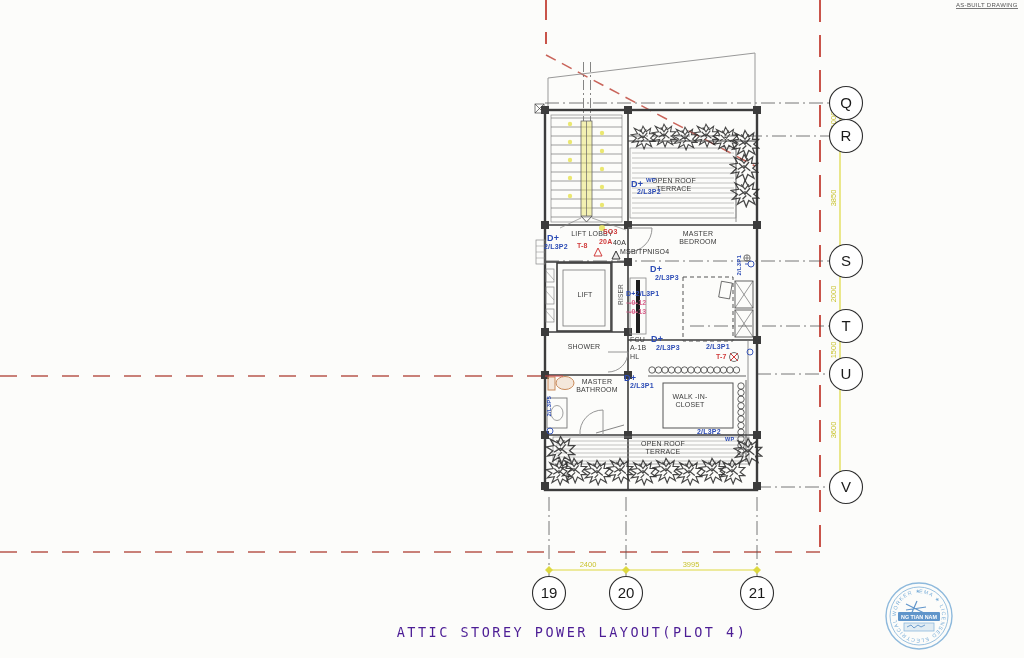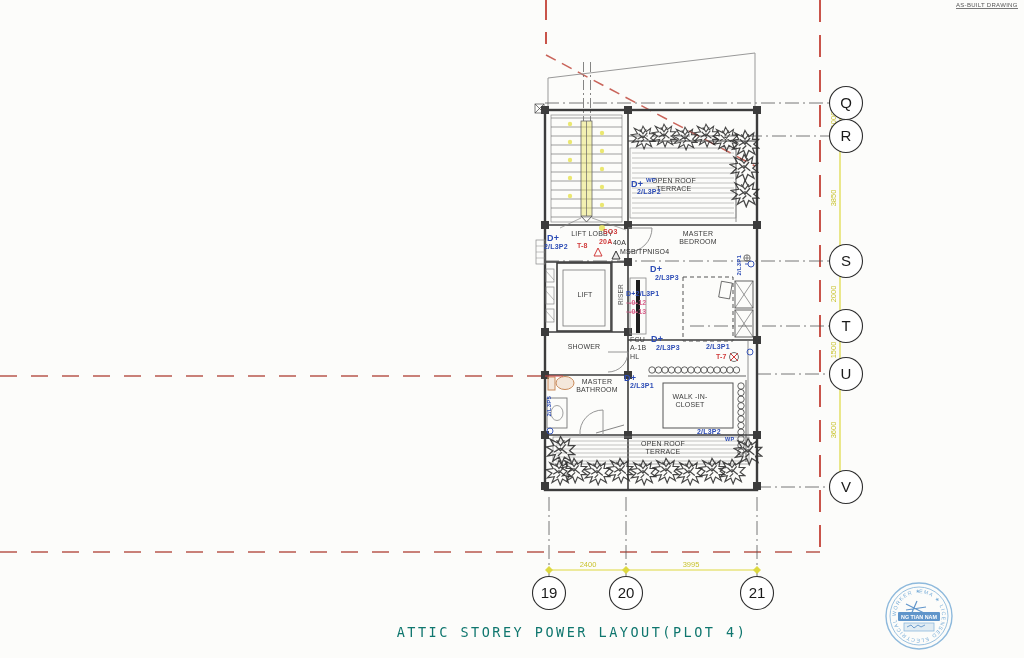--- a/index.html
+++ b/index.html
@@ -11,21 +11,21 @@
   .room{text-align:center;transform:translate(-50%,-50%);}
   .ann{font-size:7px;font-weight:bold;}
   .blue{color:#2b4bb5;}
   .red{color:#d03a3a;}
   .pink{color:#d8608a;}
   .dark{color:#2e2e2e;font-weight:normal;}
   .dplus{font-size:9px;}
   .vert{writing-mode:vertical-rl;transform:rotate(180deg);}
   .title{position:absolute;left:572px;top:632px;transform:translate(-50%,-50%);
          font-family:"DejaVu Sans Mono",monospace;font-size:13.5px;letter-spacing:2.5px;
-         color:#0f766e;white-space:nowrap;}
+         color:#4c1d95;white-space:nowrap;}
   .asbuilt{position:absolute;left:956px;top:2px;font-size:6px;color:#555;
            border-bottom:1px solid #777;letter-spacing:.3px;white-space:nowrap;}
   .wrap50{width:52px;} .wrap56{width:56px;} .wrap46{width:46px;} .wrap24{width:24px;text-align:left;}
 </style>
 </head>
 <body>
 
 <div class="canvas">
 
 <svg width="1024" height="658" viewBox="0 0 1024 658">

